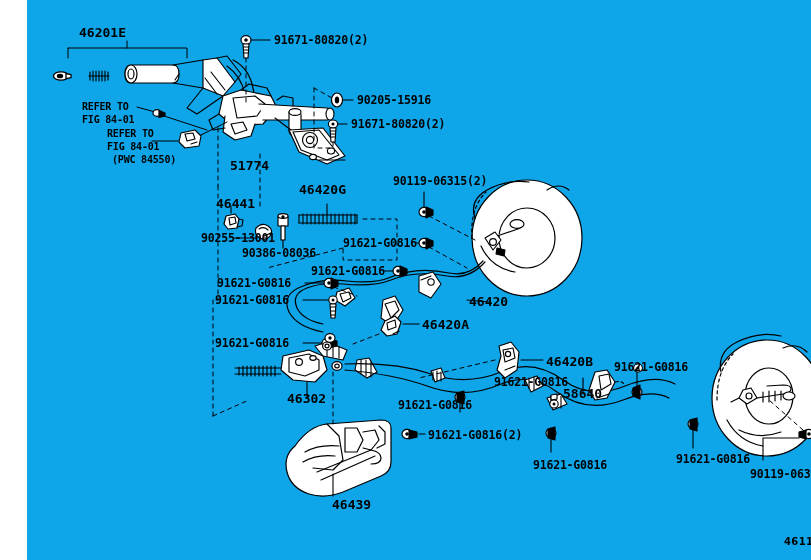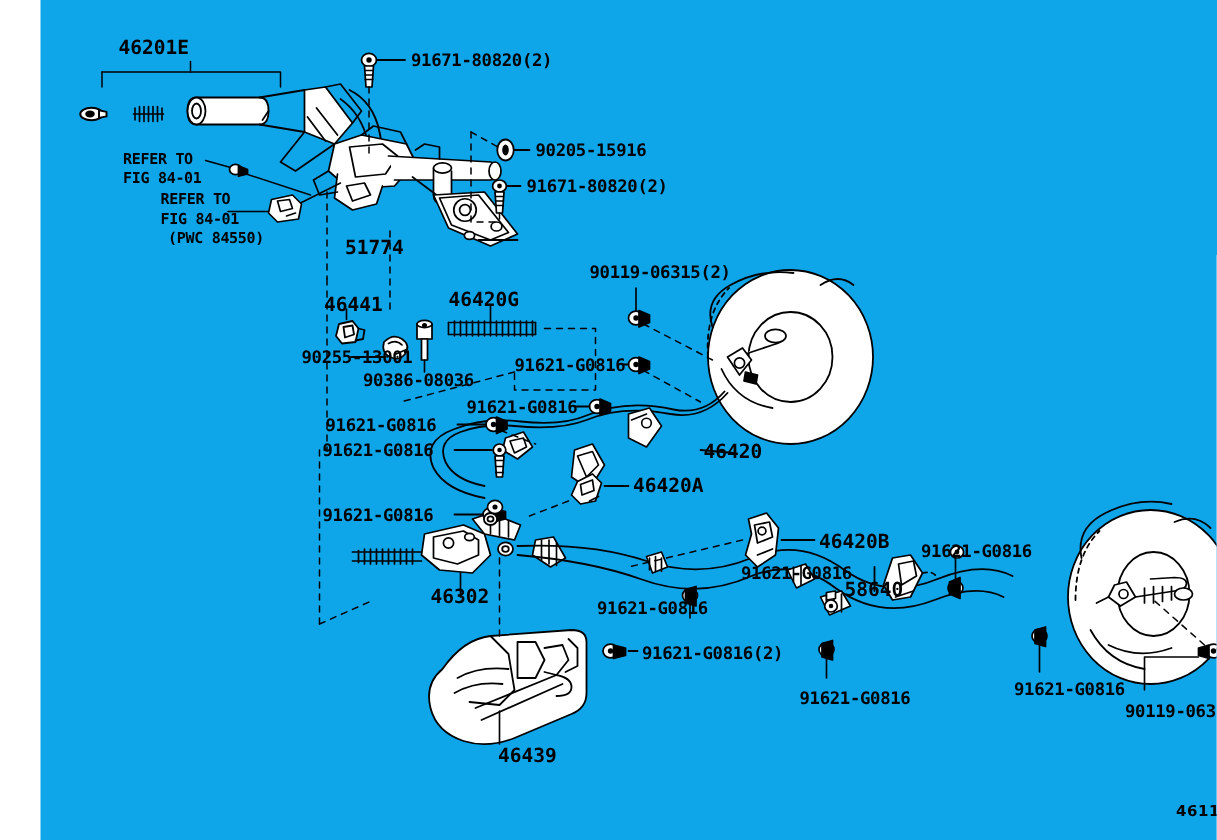--- a/index.html
+++ b/index.html
@@ -468,21 +468,21 @@
   <div class="lbl refer" style="left:55px; top:114px;">FIG 84-01</div>
 
   <div class="lbl refer" style="left:80px; top:128px;">REFER TO</div>
   <div class="lbl refer" style="left:80px; top:141px;">FIG 84-01</div>
   <div class="lbl refer" style="left:85px; top:154px;">(PWC 84550)</div>
 
   <div class="lbl bold-part" style="left:203px; top:158px;">51774</div>
 
   <div class="lbl bold-part" style="left:189px; top:196px;">46441</div>
 
-  <div class="lbl bold-part" style="left:272px; top:193px;text-align:center;">46420G</div>
+  <div class="lbl bold-part" style="left:272px; top:182px;text-align:center;">46420G</div>
 
   <div class="lbl partno" style="left:174px; top:232px;">90255-13001</div>
 
   <div class="lbl partno" style="left:215px; top:247px;">90386-08036</div>
 
   <div class="lbl partno" style="left:366px; top:175px;">90119-06315(2)</div>
 
   <div class="lbl partno" style="left:316px; top:237px;">91621-G0816</div>
 
   <div class="lbl partno" style="left:284px; top:265px;">91621-G0816</div>

